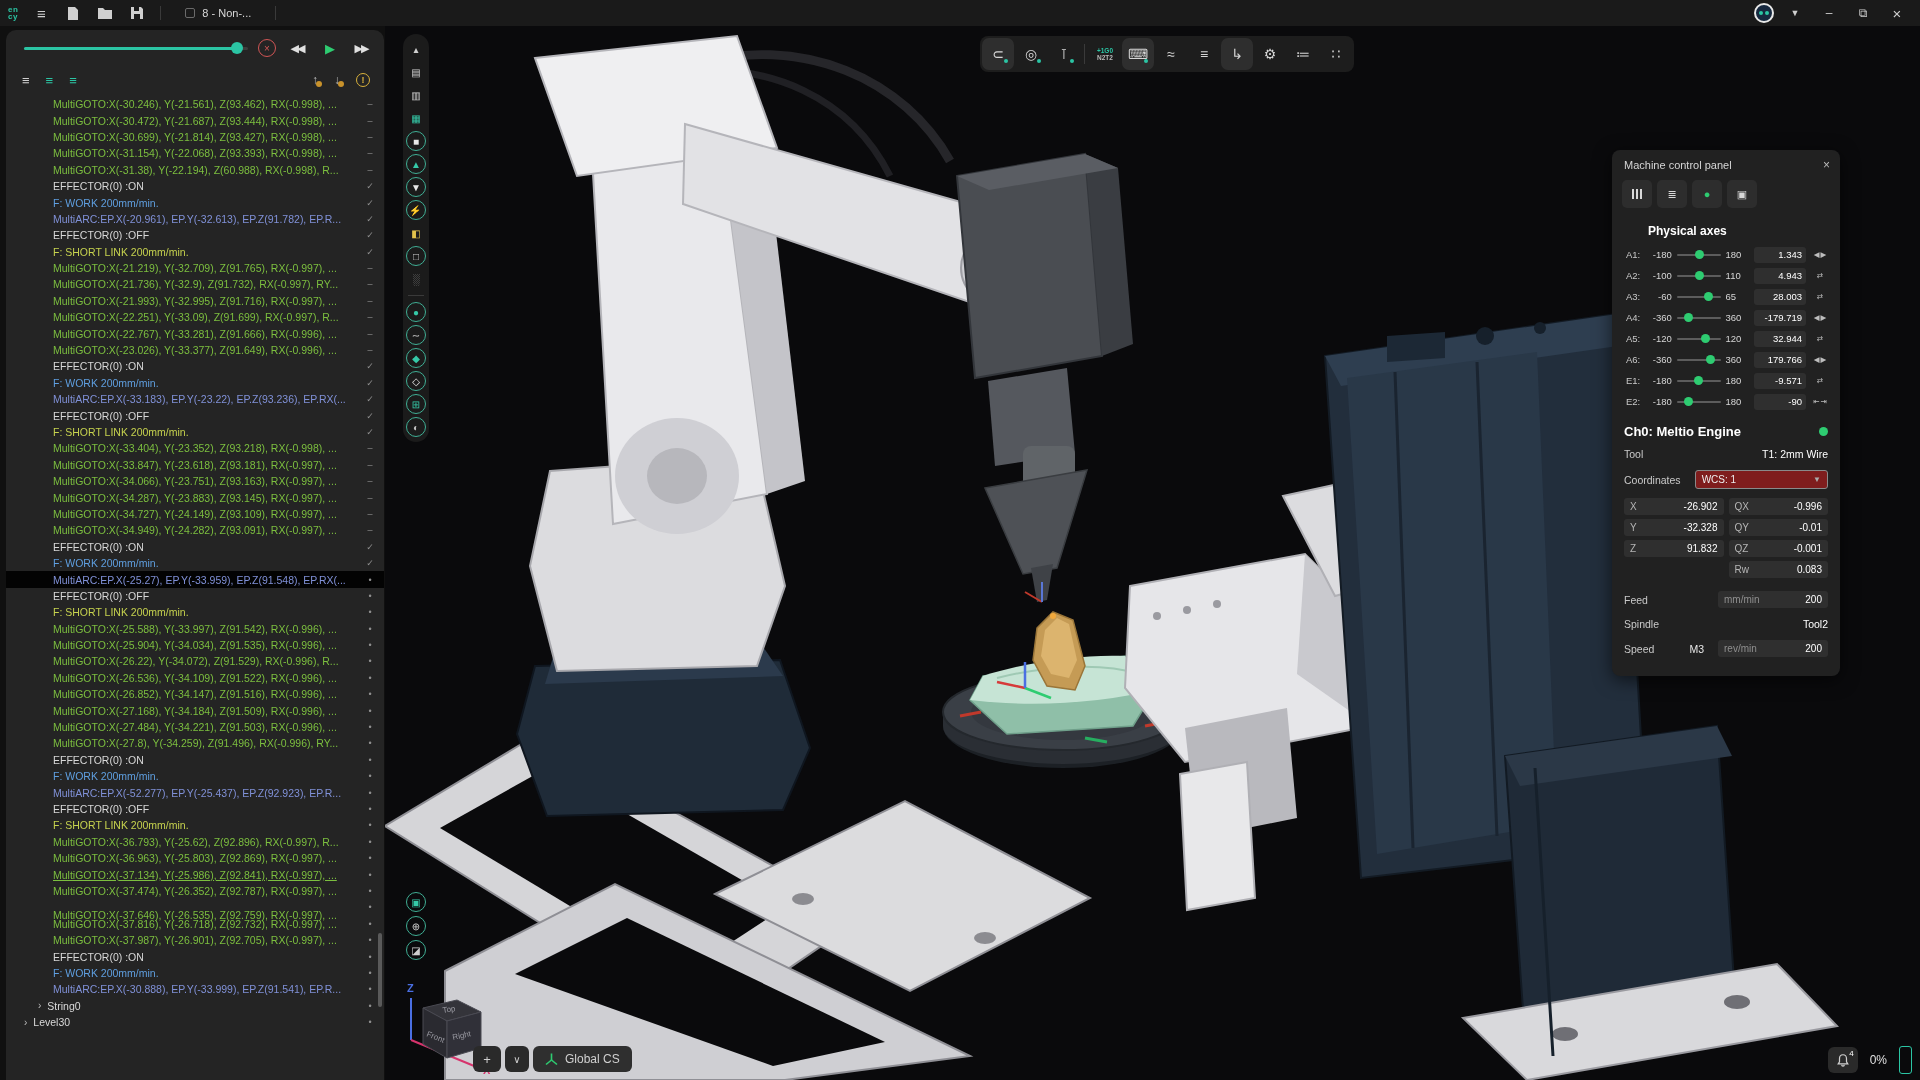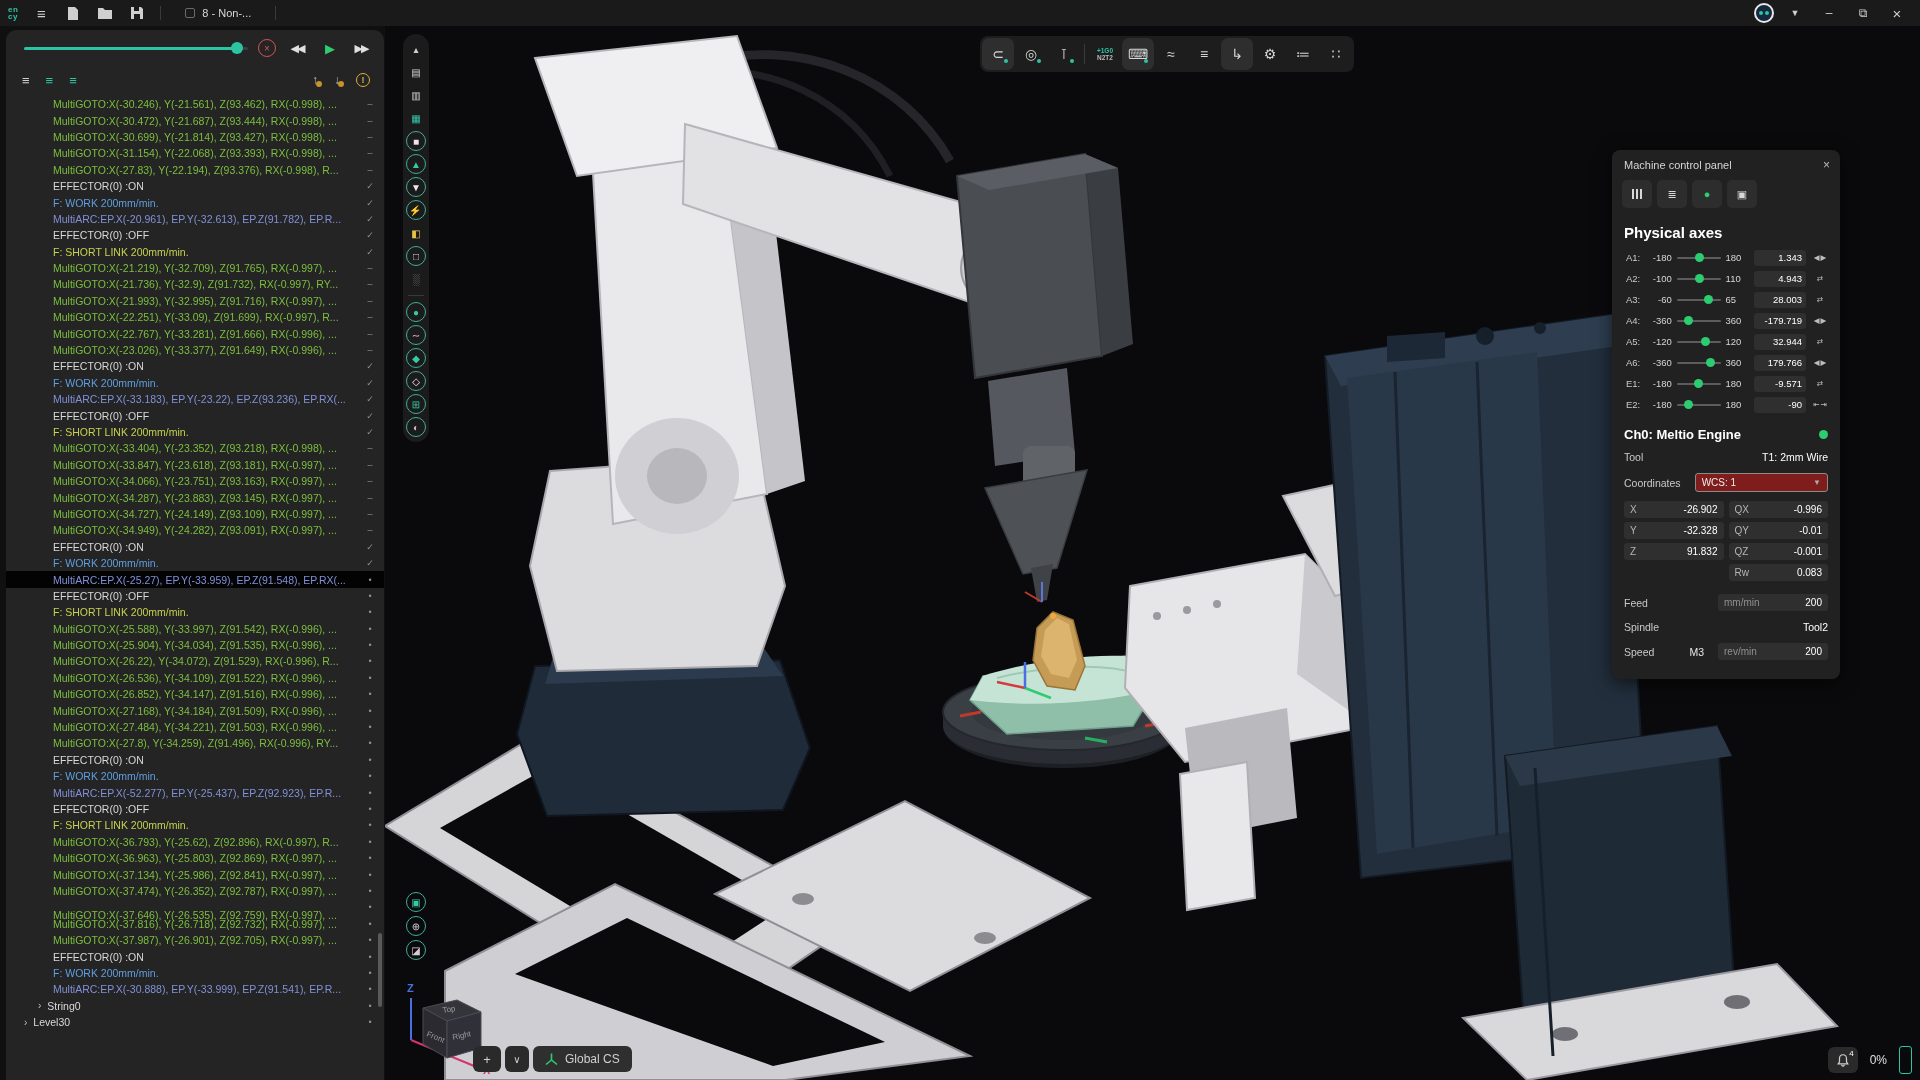--- a/index.html
+++ b/index.html
@@ -108,21 +108,21 @@
   
   .machine-panel { position:absolute; top:124px; right:80px; width:228px; background:#212121;
     border-radius:8px; box-shadow:0 4px 18px rgba(0,0,0,.6); z-index:30; color:#ddd; padding-bottom:14px; }
   .mp-header { display:flex; align-items:center; justify-content:space-between; padding:8px 10px 6px 12px;
     font-size:11px; color:#d5d5d5; }
   .mp-close { color:#bbb; font-size:12px; }
   .mp-toolbar { display:flex; gap:5px; padding:2px 10px 8px 10px; }
   .mp-tbtn { width:30px; height:28px; background:#2d2d2d; border-radius:5px; display:flex;
     align-items:center; justify-content:center; font-size:11px; color:#d8d8d8; }
   .mp-tbtn .pause { display:flex; gap:2px; } .mp-tbtn .pause i { width:2px; height:10px; background:#d8d8d8; }
-  .mp-section-title { font-size:15px; font-weight:bold; color:#fff; padding:8px 12px 6px 12px; }
+  .mp-section-title { font-size:12px; font-weight:bold; color:#fff; padding:8px 12px 6px 12px;margin-left:24px; }
   .axis-row { display:flex; align-items:center; height:21px; padding:0 10px 0 14px; gap:5px; font-size:9.5px; }
   .ax-label { width:18px; color:#c9c9c9; }
   .ax-min { width:25px; text-align:right; color:#d6d6d6; }
   .ax-slider { width:46px; position:relative; height:2px; background:#5c5c5c; border-radius:1px; }
   .ax-thumb { position:absolute; top:-3.5px; width:9px; height:9px; border-radius:50%; background:#2ecc71; margin-left:-4px; }
   .ax-max { width:25px; color:#d6d6d6; }
   .ax-val { width:54px; background:#2f2f2f; border-radius:3px; text-align:right; padding:2.5px 4px; color:#fff; }
   .ax-ico { width:20px; text-align:center; color:#bdbdbd; font-size:7.5px; letter-spacing:1px; }
   .mp-ch-header { display:flex; align-items:center; justify-content:space-between;
     padding:12px 12px 4px 12px; }
@@ -222,21 +222,21 @@
         </div>
         <div class="prow">
           <span class="rtext" style="color: rgb(124, 191, 63);">MultiGOTO:X(-30.699), Y(-21.814), Z(93.427), RX(-0.998), ...</span>
           <span class="marker">–</span>
         </div>
         <div class="prow">
           <span class="rtext" style="color: rgb(124, 191, 63);">MultiGOTO:X(-31.154), Y(-22.068), Z(93.393), RX(-0.998), ...</span>
           <span class="marker">–</span>
         </div>
         <div class="prow">
-          <span class="rtext" style="color: rgb(124, 191, 63);">MultiGOTO:X(-27.83), Y(-22.194), Z(93.376), RX(-0.998), R...</span>
+          <span class="rtext" style="color: rgb(124, 191, 63);">MultiGOTO:X(-31.38), Y(-22.194), Z(60.988), RX(-0.998), R...</span>
           <span class="marker">–</span>
         </div>
         <div class="prow">
           <span class="rtext" style="color: rgb(216, 216, 216);">EFFECTOR(0) :ON</span>
           <span class="marker">✓</span>
         </div>
         <div class="prow">
           <span class="rtext" style="color: rgb(95, 159, 224);">F: WORK 200mm/min.</span>
           <span class="marker">✓</span>
         </div>
@@ -394,21 +394,21 @@
         </div>
         <div class="prow">
           <span class="rtext" style="color: rgb(124, 191, 63);">MultiGOTO:X(-36.793), Y(-25.62), Z(92.896), RX(-0.997), R...</span>
           <span class="marker">•</span>
         </div>
         <div class="prow">
           <span class="rtext" style="color: rgb(124, 191, 63);">MultiGOTO:X(-36.963), Y(-25.803), Z(92.869), RX(-0.997), ...</span>
           <span class="marker">•</span>
         </div>
         <div class="prow">
-          <span class="rtext" style="color: rgb(124, 191, 63);">MultiGOTO:X(-37.134), Y(-25.986), Z(92.841), RX(-0.997), ...</span>
+          <span class="rtext" style="color: rgb(124, 191, 63); text-decoration: underline;">MultiGOTO:X(-37.134), Y(-25.986), Z(92.841), RX(-0.997), ...</span>
           <span class="marker">•</span>
         </div>
         <div class="prow">
           <span class="rtext" style="color: rgb(124, 191, 63);">MultiGOTO:X(-37.474), Y(-26.352), Z(92.787), RX(-0.997), ...</span>
           <span class="marker">•</span>
         </div>
         <div class="prow">
           <span class="rtext" style="color: rgb(124, 191, 63); margin-top: 16px;">MultiGOTO:X(-37.646), Y(-26.535), Z(92.759), RX(-0.997), ...</span>
           <span class="marker">•</span>
         </div>

